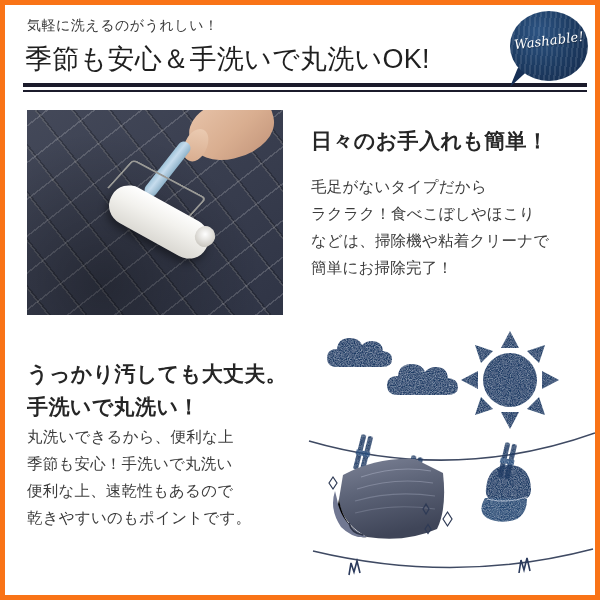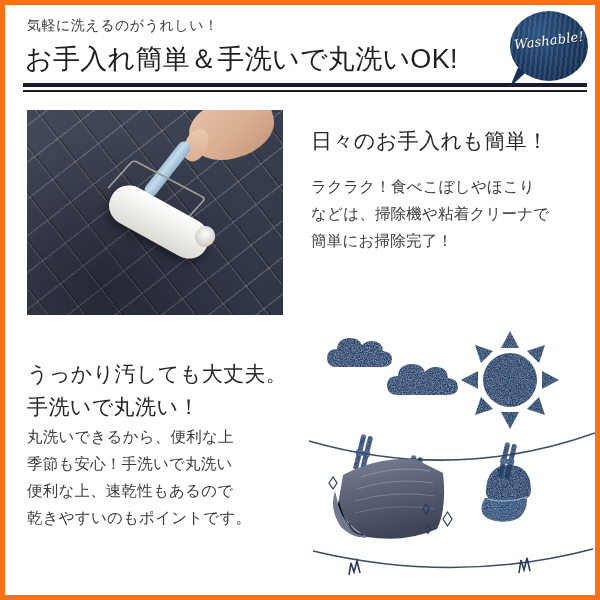--- a/index.html
+++ b/index.html
@@ -59,21 +59,21 @@
      border-radius:6px;transform:rotate(38deg);
      background:linear-gradient(90deg,#9fc3d9 0%,#c6dced 40%,#8fb3ca 100%);}
   #photo .hand{position:absolute;left:162px;top:-10px;width:86px;height:58px;
      border-radius:46% 40% 52% 44%;transform:rotate(-14deg);
      background:linear-gradient(150deg,#e8c4aa 0%,#d9ae90 55%,#c2947a 100%);}
   #photo .finger{position:absolute;left:158px;top:18px;width:22px;height:34px;
      border-radius:50% 50% 46% 46%;transform:rotate(26deg);
      background:linear-gradient(160deg,#eccdb4 0%,#d7ab8d 100%);}
 
   
-  .sub-heading{color:#262626;font-size:21px;font-weight:400;letter-spacing:.4px;
+  .sub-heading{color:#262626;font-size:21px;font-weight:700;letter-spacing:.4px;
                white-space:nowrap;}
   .body-copy{color:#3c3c3c;font-size:15.5px;line-height:27px;letter-spacing:.2px;}
   .body-copy div{white-space:nowrap;}
 
   #right-block{position:absolute;left:306px;top:122px;width:290px;}
   #right-block .sub-heading{margin-bottom:18px;}
 
   #left-block{position:absolute;left:22px;top:352px;width:280px;}
   #left-block .sub-heading{line-height:33px;margin-bottom:0;}
 
@@ -81,21 +81,21 @@
   #illo{position:absolute;left:300px;top:318px;width:300px;height:272px;}
   svg.ink{position:absolute;left:0;top:0;width:300px;height:272px;overflow:visible;}
 </style>
 </head>
 <body>
 
 <div id="page">
 
   <div id="header">
     <div id="eyebrow">気軽に洗えるのがうれしい！</div>
-    <div id="headline">お手入れ簡単＆手洗いで丸洗いOK!</div>
+    <div id="headline">季節も安心＆手洗いで丸洗いOK!</div>
 
     <div id="divider">
       <div class="thick"></div>
       <div class="thin"></div>
     </div>
 
     <div id="badge">
       <div class="tail"></div>
       <div class="bubble"></div>
       <div class="badge-text">Washable!</div>
@@ -109,20 +109,21 @@
     <div class="finger"></div>
     <div class="handle"></div>
     <div class="roller-wire"></div>
     <div class="roller-body"></div>
     <div class="roller-cap"></div>
   </div>
 
   <div id="right-block">
     <div class="sub-heading">日々のお手入れも簡単！</div>
     <div class="body-copy">
+      <div>毛足がないタイプだから</div>
       <div>ラクラク！食べこぼしやほこり</div>
       <div>などは、掃除機や粘着クリーナで</div>
       <div>簡単にお掃除完了！</div>
     </div>
   </div>
 
   <div id="left-block">
     <div class="sub-heading">
       <div>うっかり汚しても大丈夫。</div>
       <div>手洗いで丸洗い！</div>

